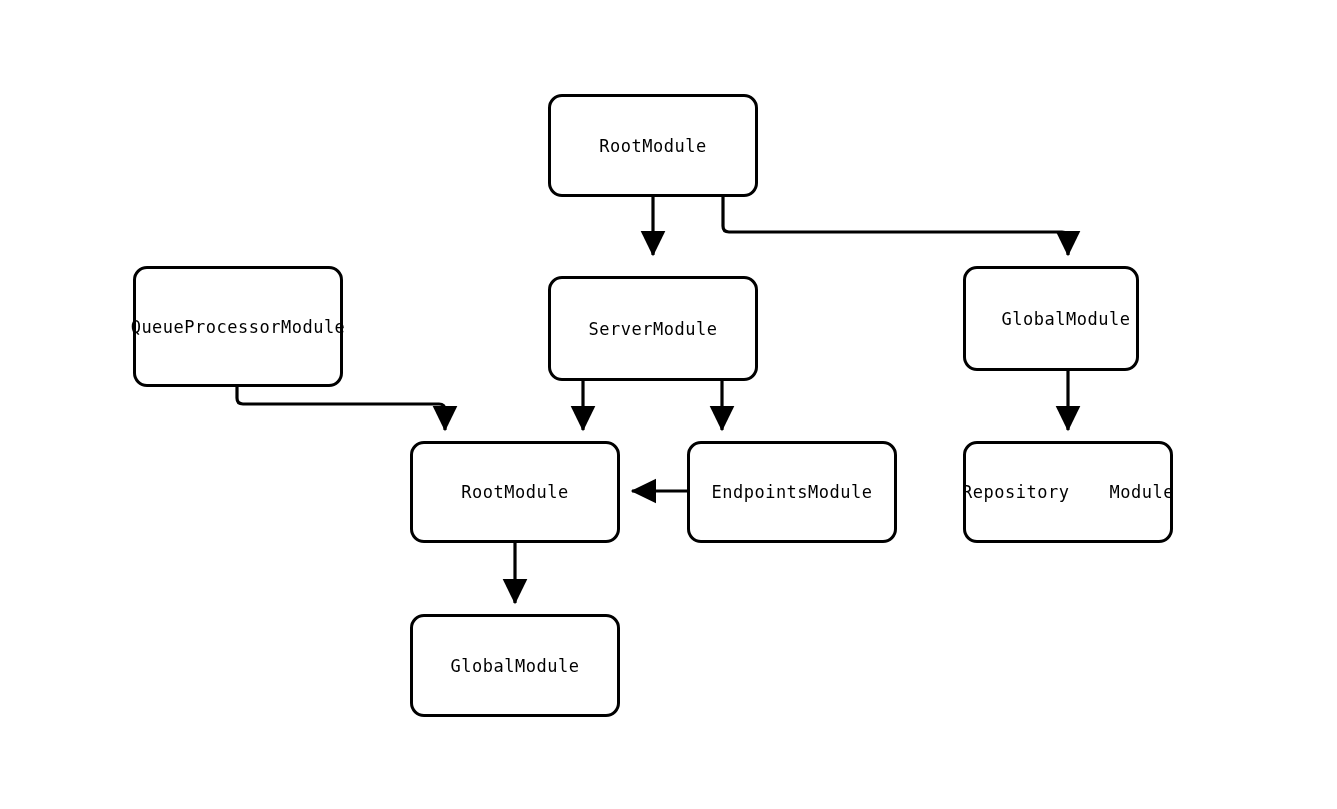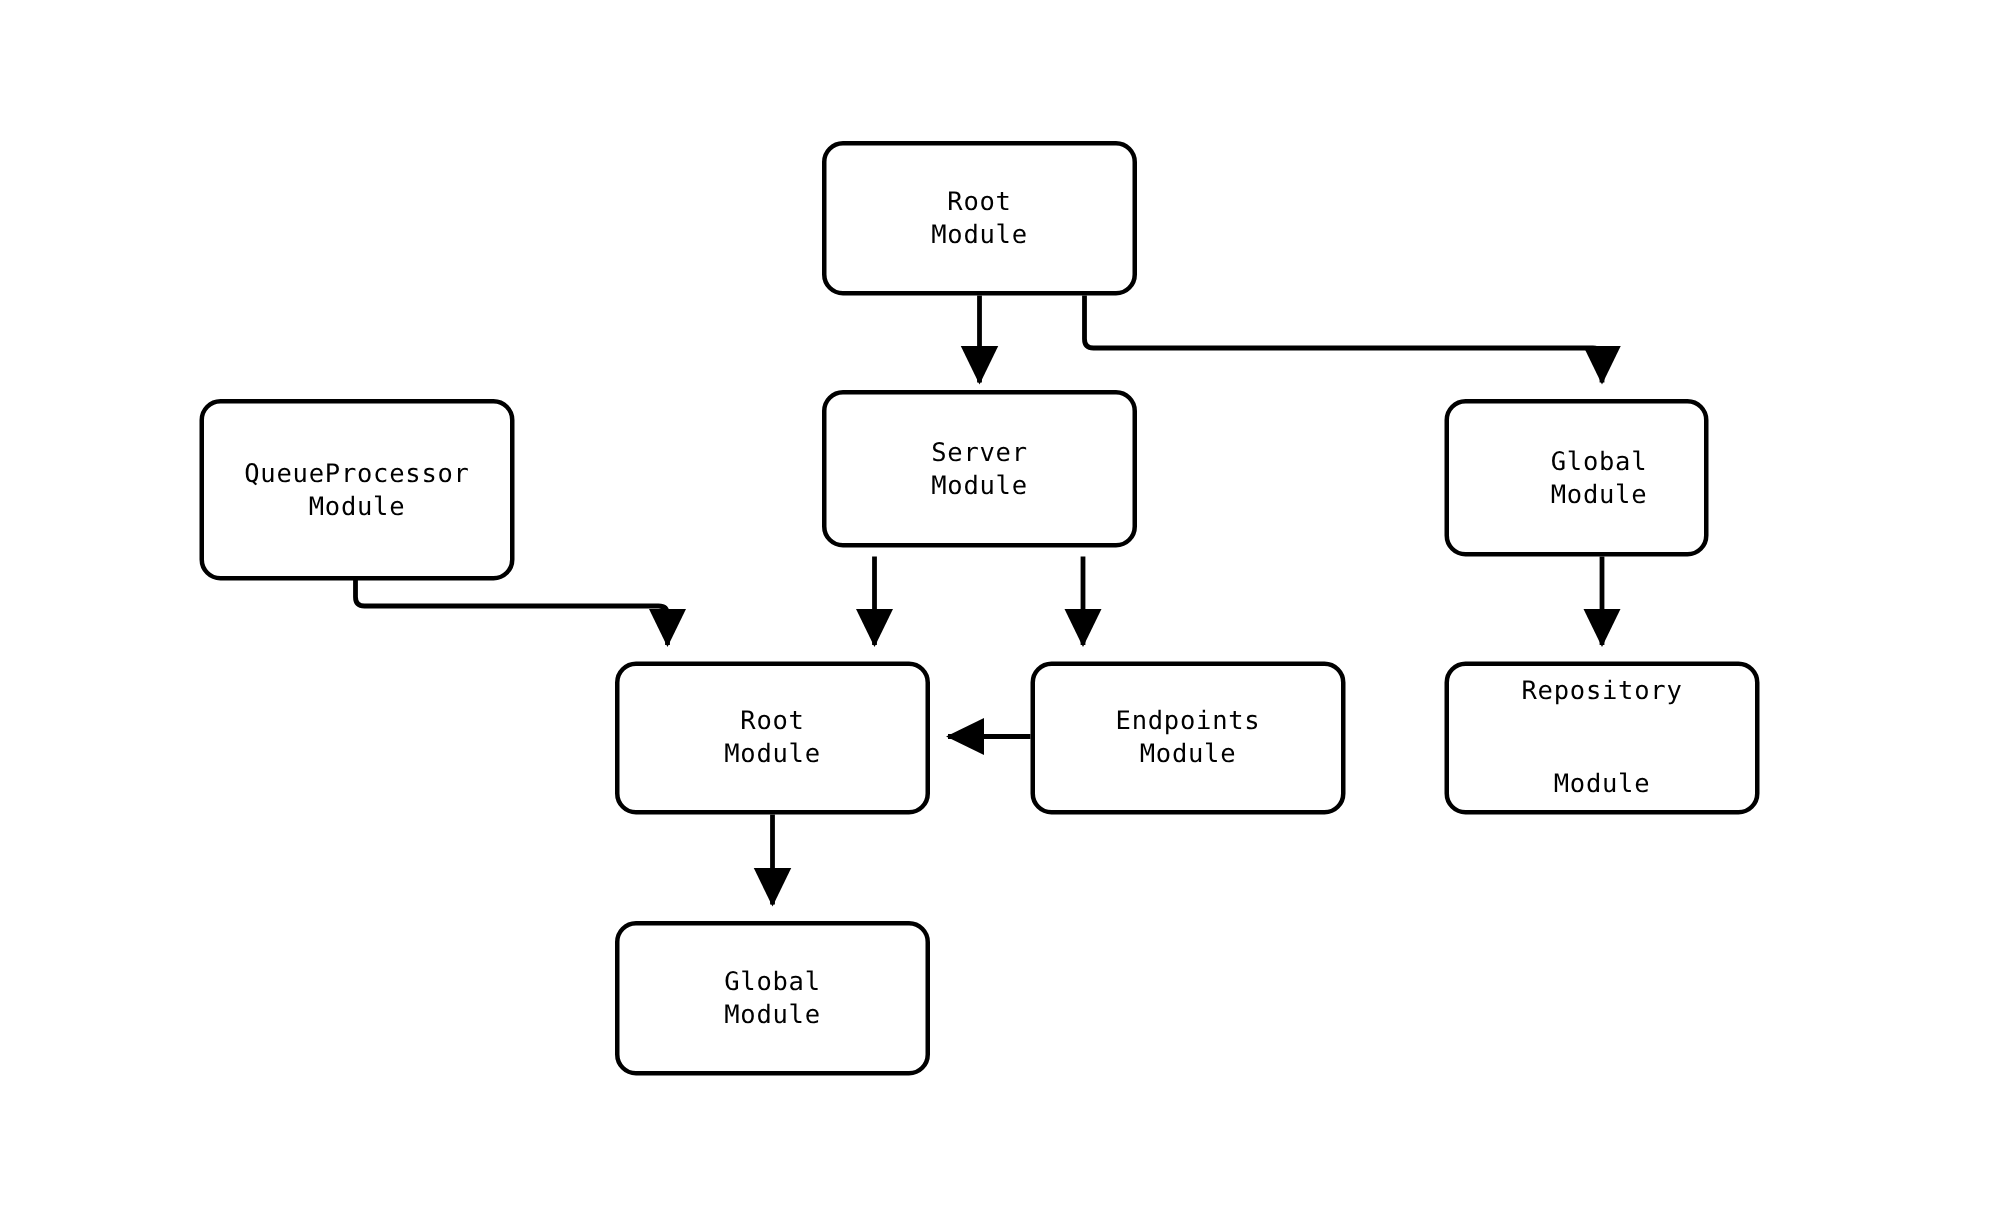--- a/index.html
+++ b/index.html
@@ -24,21 +24,21 @@
     width: 1337px;
     height: 809px;
   }
   .node {
     position: absolute;
     box-sizing: border-box;
     background: #ffffff;
     border: 3px solid #000000;
     border-radius: 14px;
     display: flex;
-    flex-direction: column;
+    flex-direction: row;
     align-items: center;
     justify-content: center;
     z-index: 2;
   }
   .node-line {
     font-family: "DejaVu Sans Mono", monospace;
     font-size: 17px;
     line-height: 22px;
     color: #000000;
     white-space: pre;
@@ -81,21 +81,21 @@
   <div class="node" style="left:548px; top:94px; width:210px; height:103px;">
     <span class="node-line">Root</span>
     <span class="node-line">Module</span>
   </div>
 
   <div class="node" style="left:133px; top:266px; width:210px; height:121px;">
     <span class="node-line">QueueProcessor</span>
     <span class="node-line">Module</span>
   </div>
 
-  <div class="node" style="left:548px; top:260px; width:210px; height:105px;">
+  <div class="node" style="left:548px; top:276px; width:210px; height:105px;">
     <span class="node-line">Server</span>
     <span class="node-line">Module</span>
   </div>
 
   <div class="node" style="left:963px; top:266px; width:176px; height:105px;padding-left:30px;">
     <span class="node-line">Global</span>
     <span class="node-line">Module</span>
   </div>
 
   <div class="node" style="left:410px; top:441px; width:210px; height:102px;">

